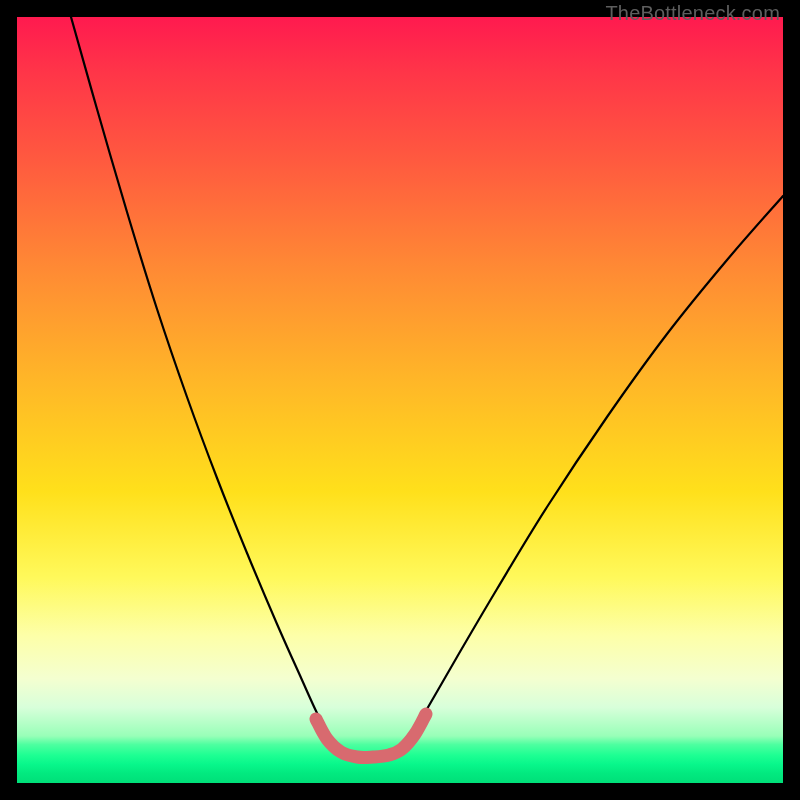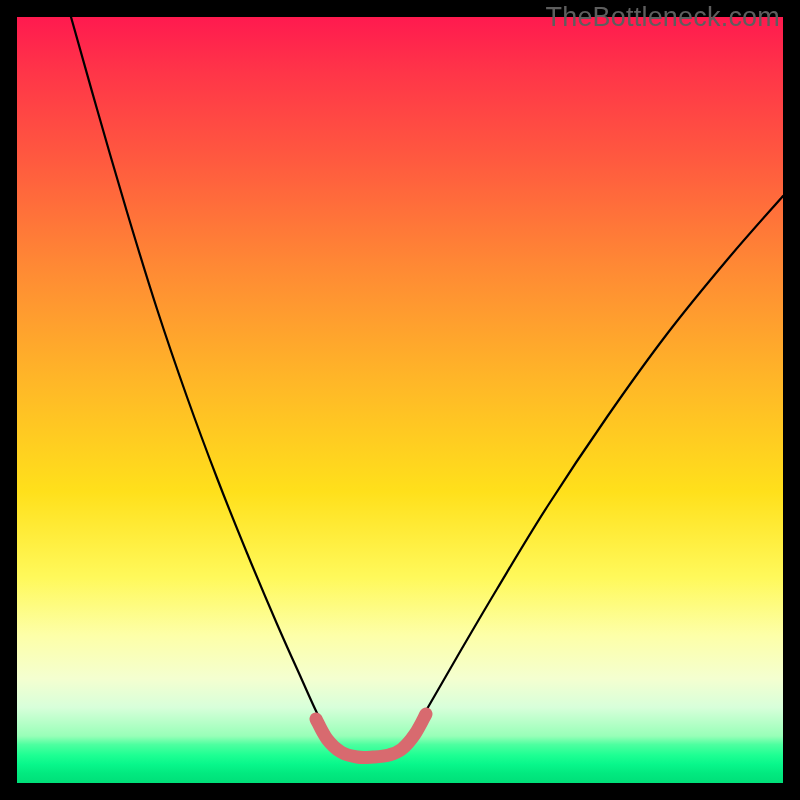--- a/index.html
+++ b/index.html
@@ -64,21 +64,21 @@
       #02e97f 80%,
       #00df79 100%
     );
   }
   .watermark {
     position: absolute;
     top: 2px;
     right: 20px;
     color: #5e5e5e;
     font-family: Arial, Helvetica, sans-serif;
-    font-size: 27px;
+    font-size: 20px;
     letter-spacing: 0.2px;
   }
   svg.curves {
     position: absolute;
     inset: 0;
   }
 </style>
 </head>
 <body>
 

